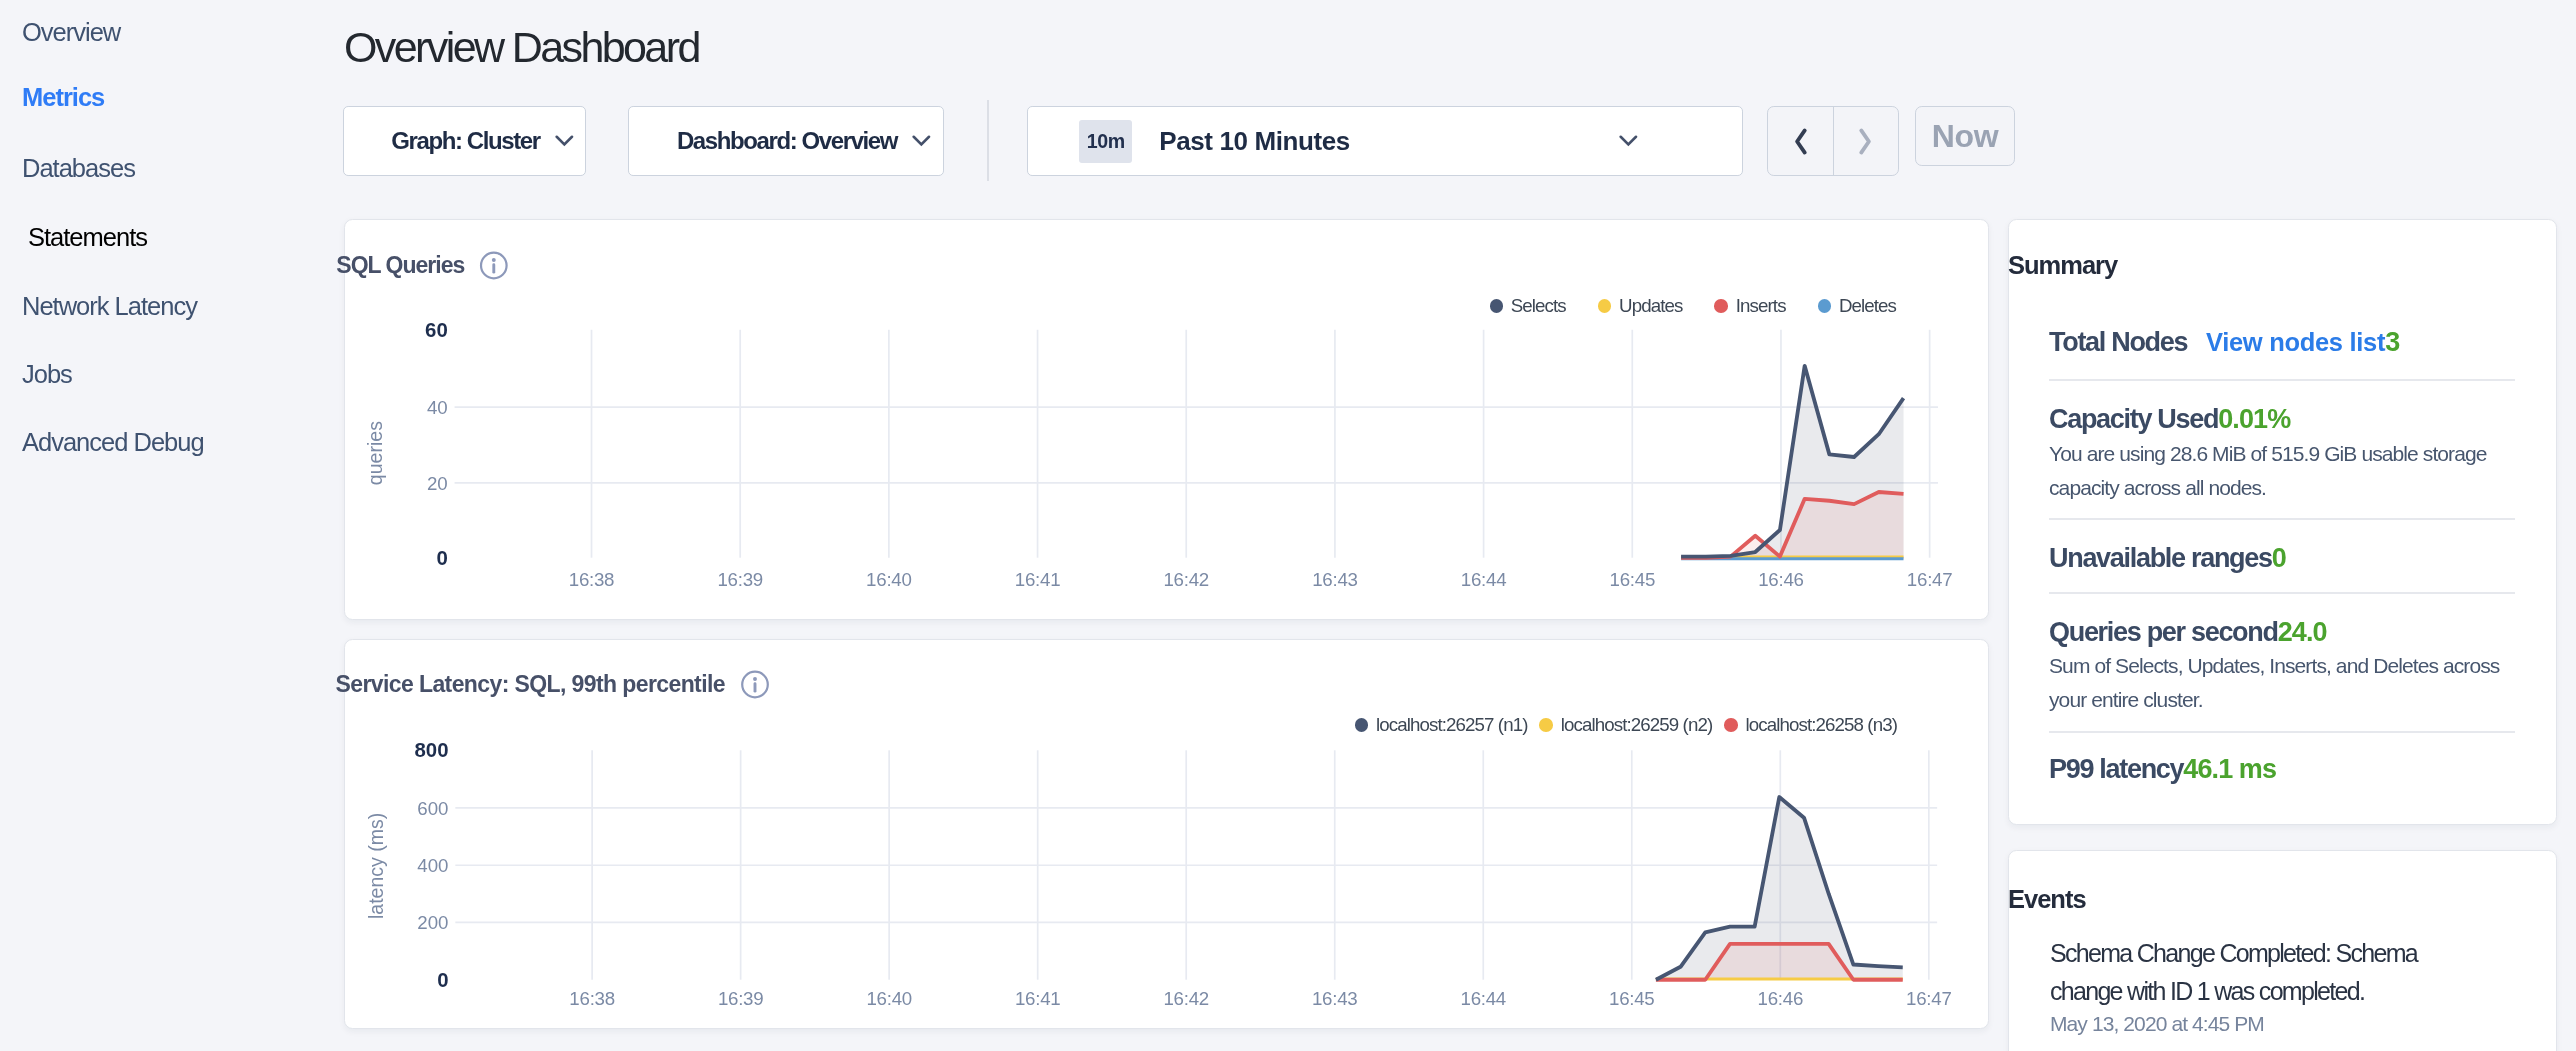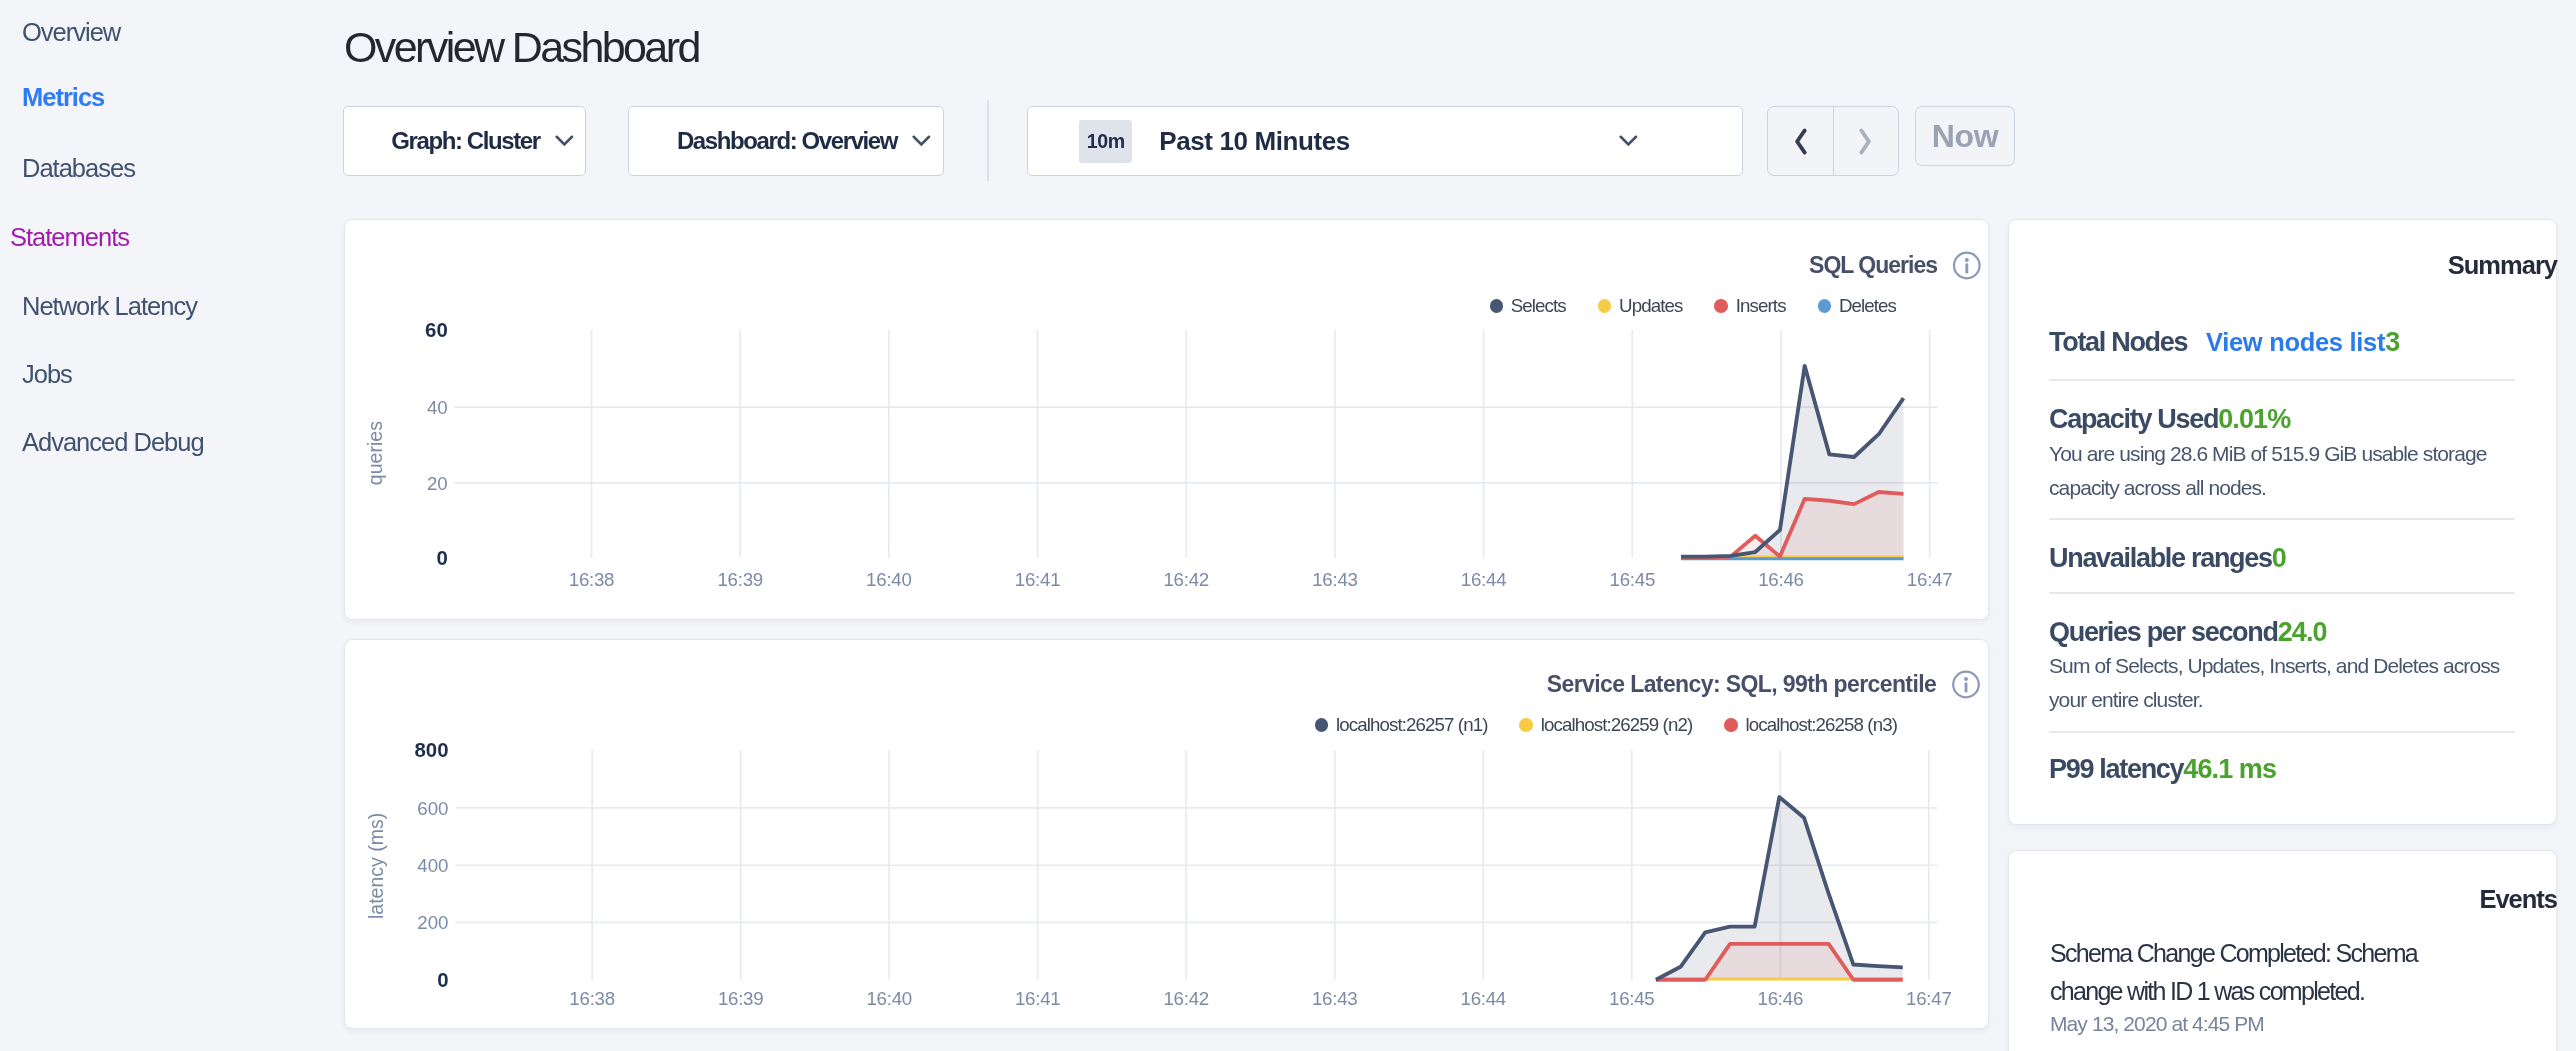--- a/index.html
+++ b/index.html
@@ -1,27 +1,27 @@
 <!DOCTYPE html>
 <html style="font-size:13.6px"><head><meta charset="utf-8"><style>
 * { margin:0; padding:0; box-sizing:border-box; }
 html,body { width:2576px; height:1051px; background:#f4f5f9; font-family:"Liberation Sans", sans-serif; position:relative; overflow:hidden; }
 .card { position:absolute; background:#fff; border:1.7px solid #e2e5eb; border-radius:8.5px; box-shadow:0 2.6px 6px rgba(25,30,50,0.05); }
 .btn { position:absolute; background:#fff; border:1.7px solid #ccd3de; border-radius:5.1px; display:flex; align-items:center; justify-content:center; font-weight:bold; color:#1f2c45;padding-left:36px; }
-.ctitle { position:absolute; display:flex; align-items:center; justify-content:flex-end; font-weight:bold; color:#475068; }
+.ctitle { position:absolute; display:flex; align-items:center; justify-content:flex-start; font-weight:bold; color:#475068; }
 .srow { position:absolute; left:2049px; width:467px; display:flex; justify-content:flex-start; align-items:baseline; }
 .slabel { font-size:27px; font-weight:bold; color:#3b4a63; letter-spacing:-1.3px; }
 .sval { font-size:27px; font-weight:bold; color:#4ba32e; letter-spacing:-0.9px; }
 .sdiv { position:absolute; left:2049px; width:466px; height:1.7px; background:#e6e8ed; }
 </style></head><body>
 
 <div style="position:absolute;left:22px;top:19.6px;font-size:25.5px;letter-spacing:-1px;line-height:25.5px;color:#3f5270">Overview</div>
 <div style="position:absolute;left:22px;top:85px;font-size:25.5px;letter-spacing:-1px;line-height:25.5px;color:#2f7cf6;font-weight:bold">Metrics</div>
 <div style="position:absolute;left:22px;top:156px;font-size:25.5px;letter-spacing:-1px;line-height:25.5px;color:#3f5270">Databases</div>
-<div style="position:absolute;left:10px;top:225px;font-size:25.5px;letter-spacing:-1px;line-height:25.5px;color:#a21caf">Statements</div>
+<div style="position:absolute;left:28px;top:225px;font-size:25.5px;letter-spacing:-1px;line-height:25.5px;color:#000000">Statements</div>
 <div style="position:absolute;left:22px;top:294px;font-size:25.5px;letter-spacing:-1px;line-height:25.5px;color:#3f5270">Network Latency</div>
 <div style="position:absolute;left:22px;top:362px;font-size:25.5px;letter-spacing:-1px;line-height:25.5px;color:#3f5270">Jobs</div>
 <div style="position:absolute;left:22px;top:430px;font-size:25.5px;letter-spacing:-1px;line-height:25.5px;color:#3f5270">Advanced Debug</div>
 
 <div style="position:absolute;left:344px;top:28px;font-size:43px;letter-spacing:-2.6px;line-height:39px;color:#23282f">Overview Dashboard</div>
 
 <div class="btn" style="left:343px;top:106px;width:243px;height:70px">
     <span style="font-size:24px;letter-spacing:-1.4px">Graph: Cluster</span>
     <svg width="18.7" height="12" viewBox="0 0 22 14" style="margin-left:15.3px">
       <path d="M2 2 L11 11 L20 2" fill="none" stroke="#44506a" stroke-width="3" stroke-linecap="round"></path>
@@ -158,21 +158,21 @@
 <path d="M1543.0,401.0 L1572.0,385.8 L1601.1,345.3 L1630.2,338.6 L1659.2,338.6 L1688.2,186.0 L1717.3,210.3 L1746.3,299.8 L1775.4,383.1 L1804.4,385.1 L1833.5,386.5" fill="none" stroke="#475672" stroke-width="4.5" stroke-linejoin="round"></path>
 </svg>
 <div class="ctitle" style="left:344px;top:666px;width:1645px;height:37px;transform:translateX(-8.5px)">
     <span style="font-size:23px;letter-spacing:-0.6px">Service Latency: SQL, 99th percentile</span>
     <svg width="29" height="29" viewBox="0 0 34 34" style="margin-left:15.3px">
       <circle cx="17" cy="17" r="15" fill="none" stroke="#8d99ba" stroke-width="2.6"></circle>
       <circle cx="17" cy="10.5" r="2.3" fill="#8d99ba"></circle>
       <rect x="15.3" y="14.5" width="3.4" height="12" rx="1.7" fill="#8d99ba"></rect>
     </svg>
   </div>
-<div style="position:absolute;right:679px;top:714px;display:flex;gap:32px">
+<div style="position:absolute;right:679px;top:714px;display:flex;gap:12px">
     <span style="display:flex;align-items:center">
       <span style="width:13.6px;height:13.6px;border-radius:50%;background:#475672;margin-right:7.7px"></span>
       <span style="font-size:18.7px;letter-spacing:-0.9px;color:#3d4754">localhost:26257 (n1)</span>
     </span>
     <span style="display:flex;align-items:center">
       <span style="width:13.6px;height:13.6px;border-radius:50%;background:#f6cb45;margin-right:7.7px"></span>
       <span style="font-size:18.7px;letter-spacing:-0.9px;color:#3d4754">localhost:26259 (n2)</span>
     </span>
     <span style="display:flex;align-items:center">
       <span style="width:13.6px;height:13.6px;border-radius:50%;background:#e05c5c;margin-right:7.7px"></span>

